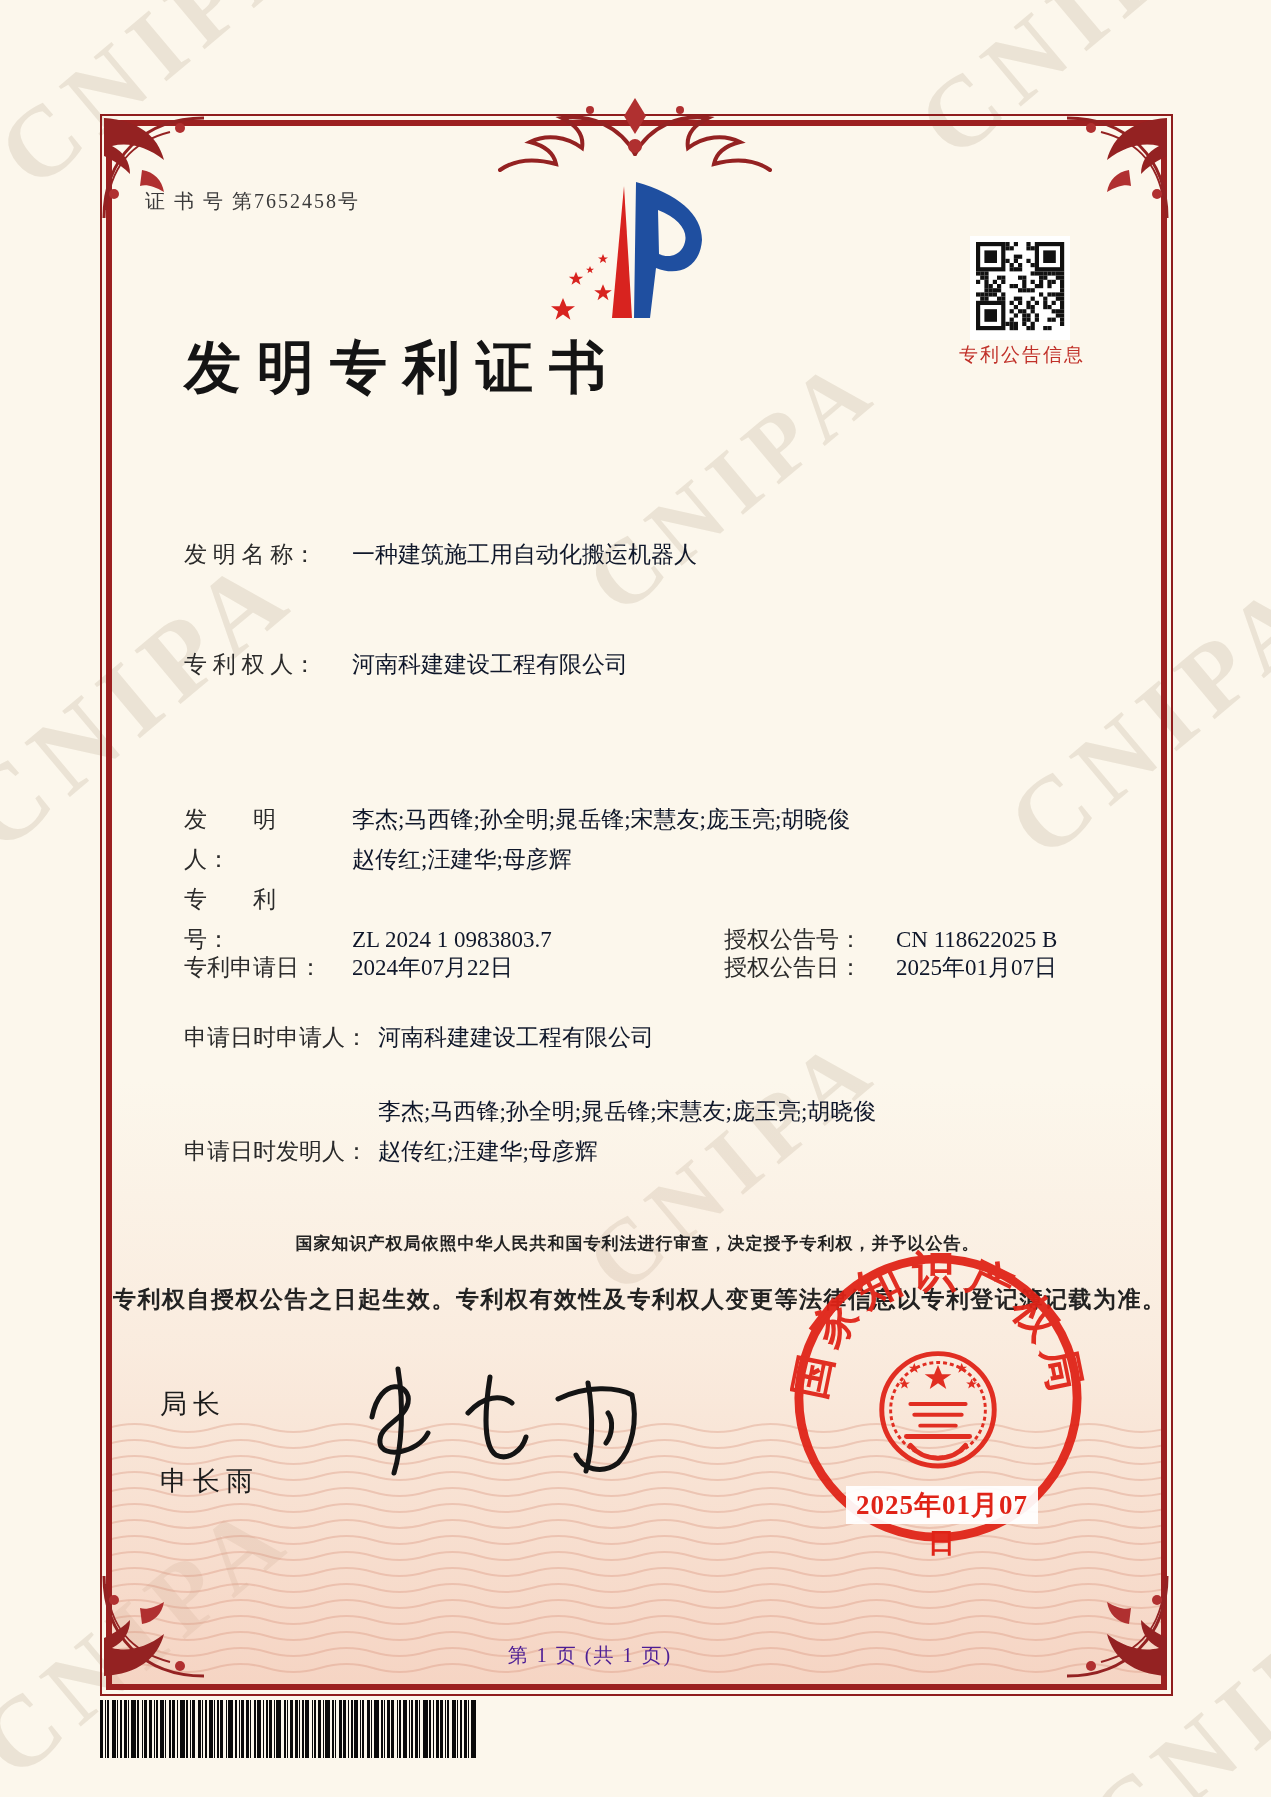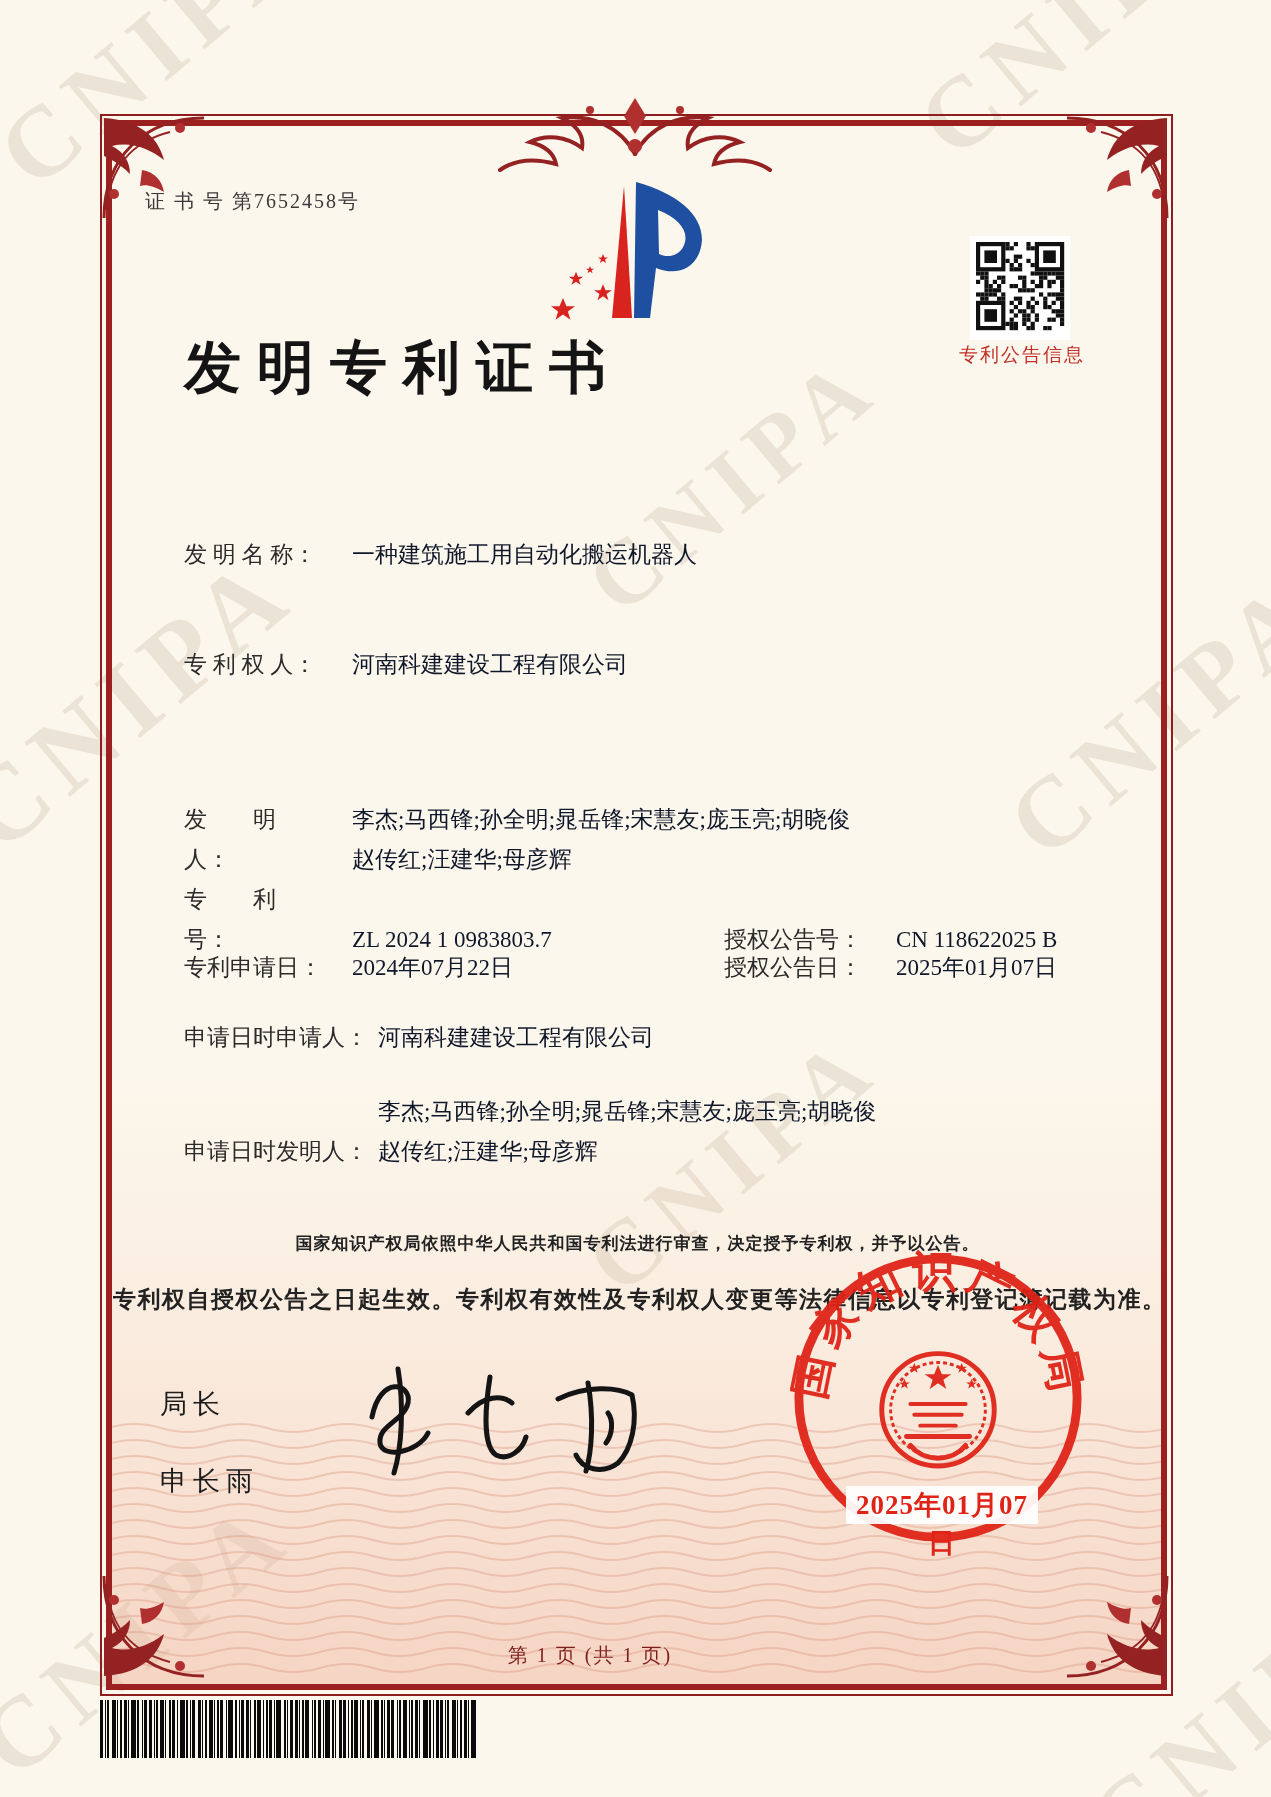--- a/index.html
+++ b/index.html
@@ -79,21 +79,21 @@
   .sig-svg{ position:absolute; left:350px; top:1355px; }
   .seal{ position:absolute; left:790px; top:1250px; opacity:0.94; }
   .seal-date{
     position:absolute; left:846px; top:1486px; width:192px; height:38px;
     background:rgba(255,255,255,0.93); color:#e02317; font-size:27px; font-weight:bold;
     text-align:center; line-height:38px; letter-spacing:1px;
   }
   
   .page-info{
     position:absolute; left:120px; top:1642px; width:940px; text-align:center;
-    font-size:20px; color:#7f1d1d; letter-spacing:2px;
+    font-size:20px; color:#4c1d95; letter-spacing:2px;
   }
   .barcode{ position:absolute; left:100px; top:1700px; }
 </style>
 </head>
 <body>
 
 <div class="page">
 
   <svg width="0" height="0" style="position:absolute">
     <defs>

